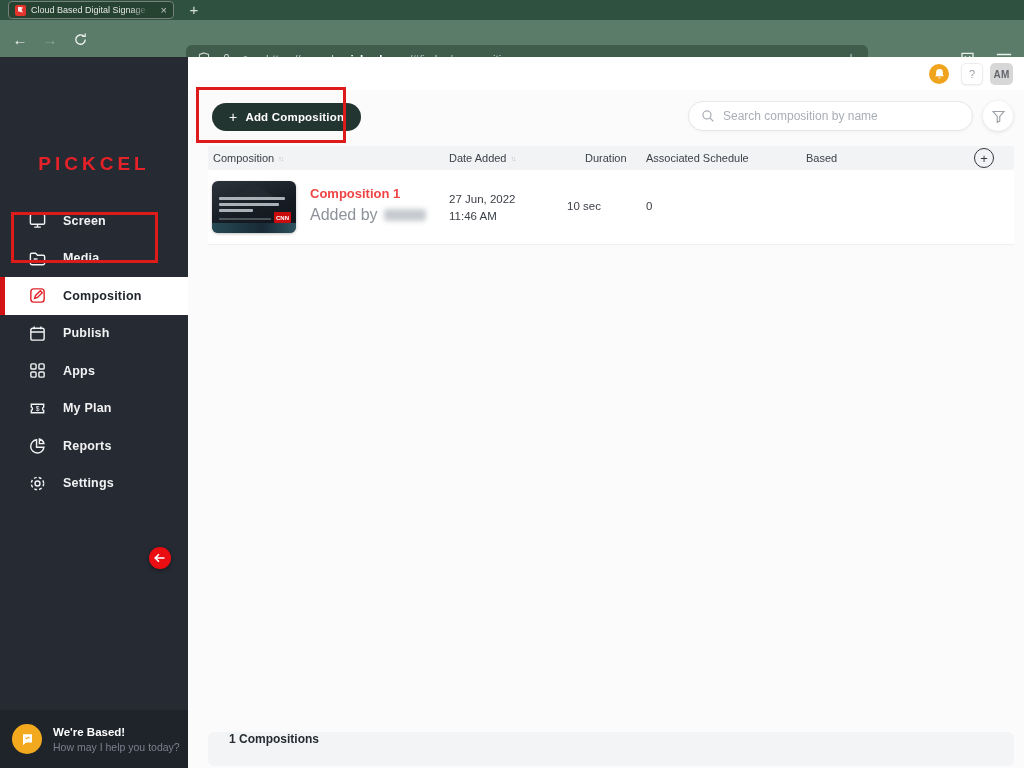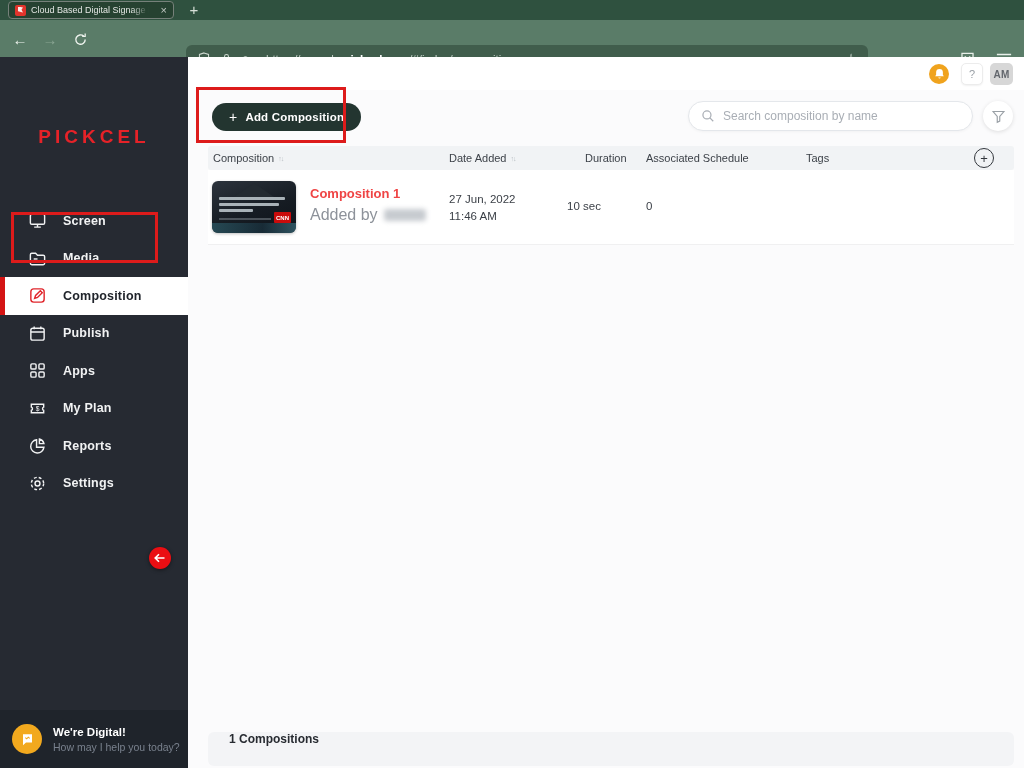--- a/index.html
+++ b/index.html
@@ -28,21 +28,21 @@
   .urlbar { position:absolute; left:186px; top:25px; width:682px; height:27px; background:#405d4c;
          border-radius:6px; display:flex; align-items:center; gap:9px; padding:0 11px; }
   .urlbar svg { flex:0 0 auto; }
   .url-text { font-size:11.5px; color:#c3cfc7; white-space:nowrap; }
   .url-text b { color:#ffffff; font-weight:700; }
   .url-star { margin-left:auto; color:#e3eae3; font-size:13px; }
   .chrome-right { position:absolute; right:12px; top:25px; display:flex; gap:20px; align-items:center; height:27px; }
 
   
   .sidebar { position:absolute; left:0; top:57px; width:188px; height:711px; background:#262a32; }
-  .logo { position:absolute; left:0; top:69px; width:188px; text-align:center; font-size:19px;
+  .logo { position:absolute; left:0; top:96px; width:188px; text-align:center; font-size:19px;
           font-weight:700; letter-spacing:4px; color:#e62228; }
   .nav { position:absolute; left:0; top:145px; width:188px; }
   .nav-item { height:37.5px; display:flex; align-items:center; gap:16px; padding-left:28px; cursor:pointer; }
   .nav-item .lbl { font-size:12.5px; font-weight:700; color:#f1f2f3; letter-spacing:.2px; }
   .nav-item svg { width:19px; height:19px; stroke:#f1f2f3; fill:none; stroke-width:1.5; flex:0 0 auto; }
   .nav-item.active { background:#ffffff; position:relative; }
   .nav-item.active::before { content:""; position:absolute; left:0; top:0; width:5px; height:100%; background:#d41414; }
   .nav-item.active .lbl { color:#20242b; }
   .nav-item.active svg { stroke:#e0262c; }
 
@@ -248,21 +248,21 @@
     </div>
 
     <div class="chat">
       <div class="chat-bubble">
         <svg width="15" height="15" viewBox="0 0 20 20" fill="none" stroke="#fff" stroke-width="1.7">
           <path d="M4 3 h12 v11 h-8 l-4 3.5 Z" fill="#fff" stroke="none"></path>
           <path d="M7 7.5 l2 1.5 l2 -2 l2 1.5" stroke="#f2a91e" stroke-width="1.4" fill="none"></path>
         </svg>
       </div>
       <div>
-        <div class="chat-title">We're Digital!</div>
+        <div class="chat-title">We're Based!</div>
         <div class="chat-sub">How may I help you today?</div>
       </div>
     </div>
   </div>
 
   <div class="main-top"></div>
   <div class="main-body"></div>
 
   <div class="notify">
     <svg width="11" height="12" viewBox="0 0 14 15" fill="#fff">
@@ -300,21 +300,21 @@
       <span>Date Added</span>
         <span class="sort">↑↓</span>
     </div>
     <div class="th" style="left:377px;">
       <span>Duration</span>
     </div>
     <div class="th" style="left:438px;">
       <span>Associated Schedule</span>
     </div>
     <div class="th" style="left:598px;">
-      <span>Tags</span>
+      <span>Based</span>
     </div>
     <button class="add-row-btn">+</button>
   </div>
 
   <div class="trow">
     <div class="thumb">
       <div class="mtn"></div>
       <div class="l1"></div>
       <div class="l2"></div>
       <div class="l3"></div>

